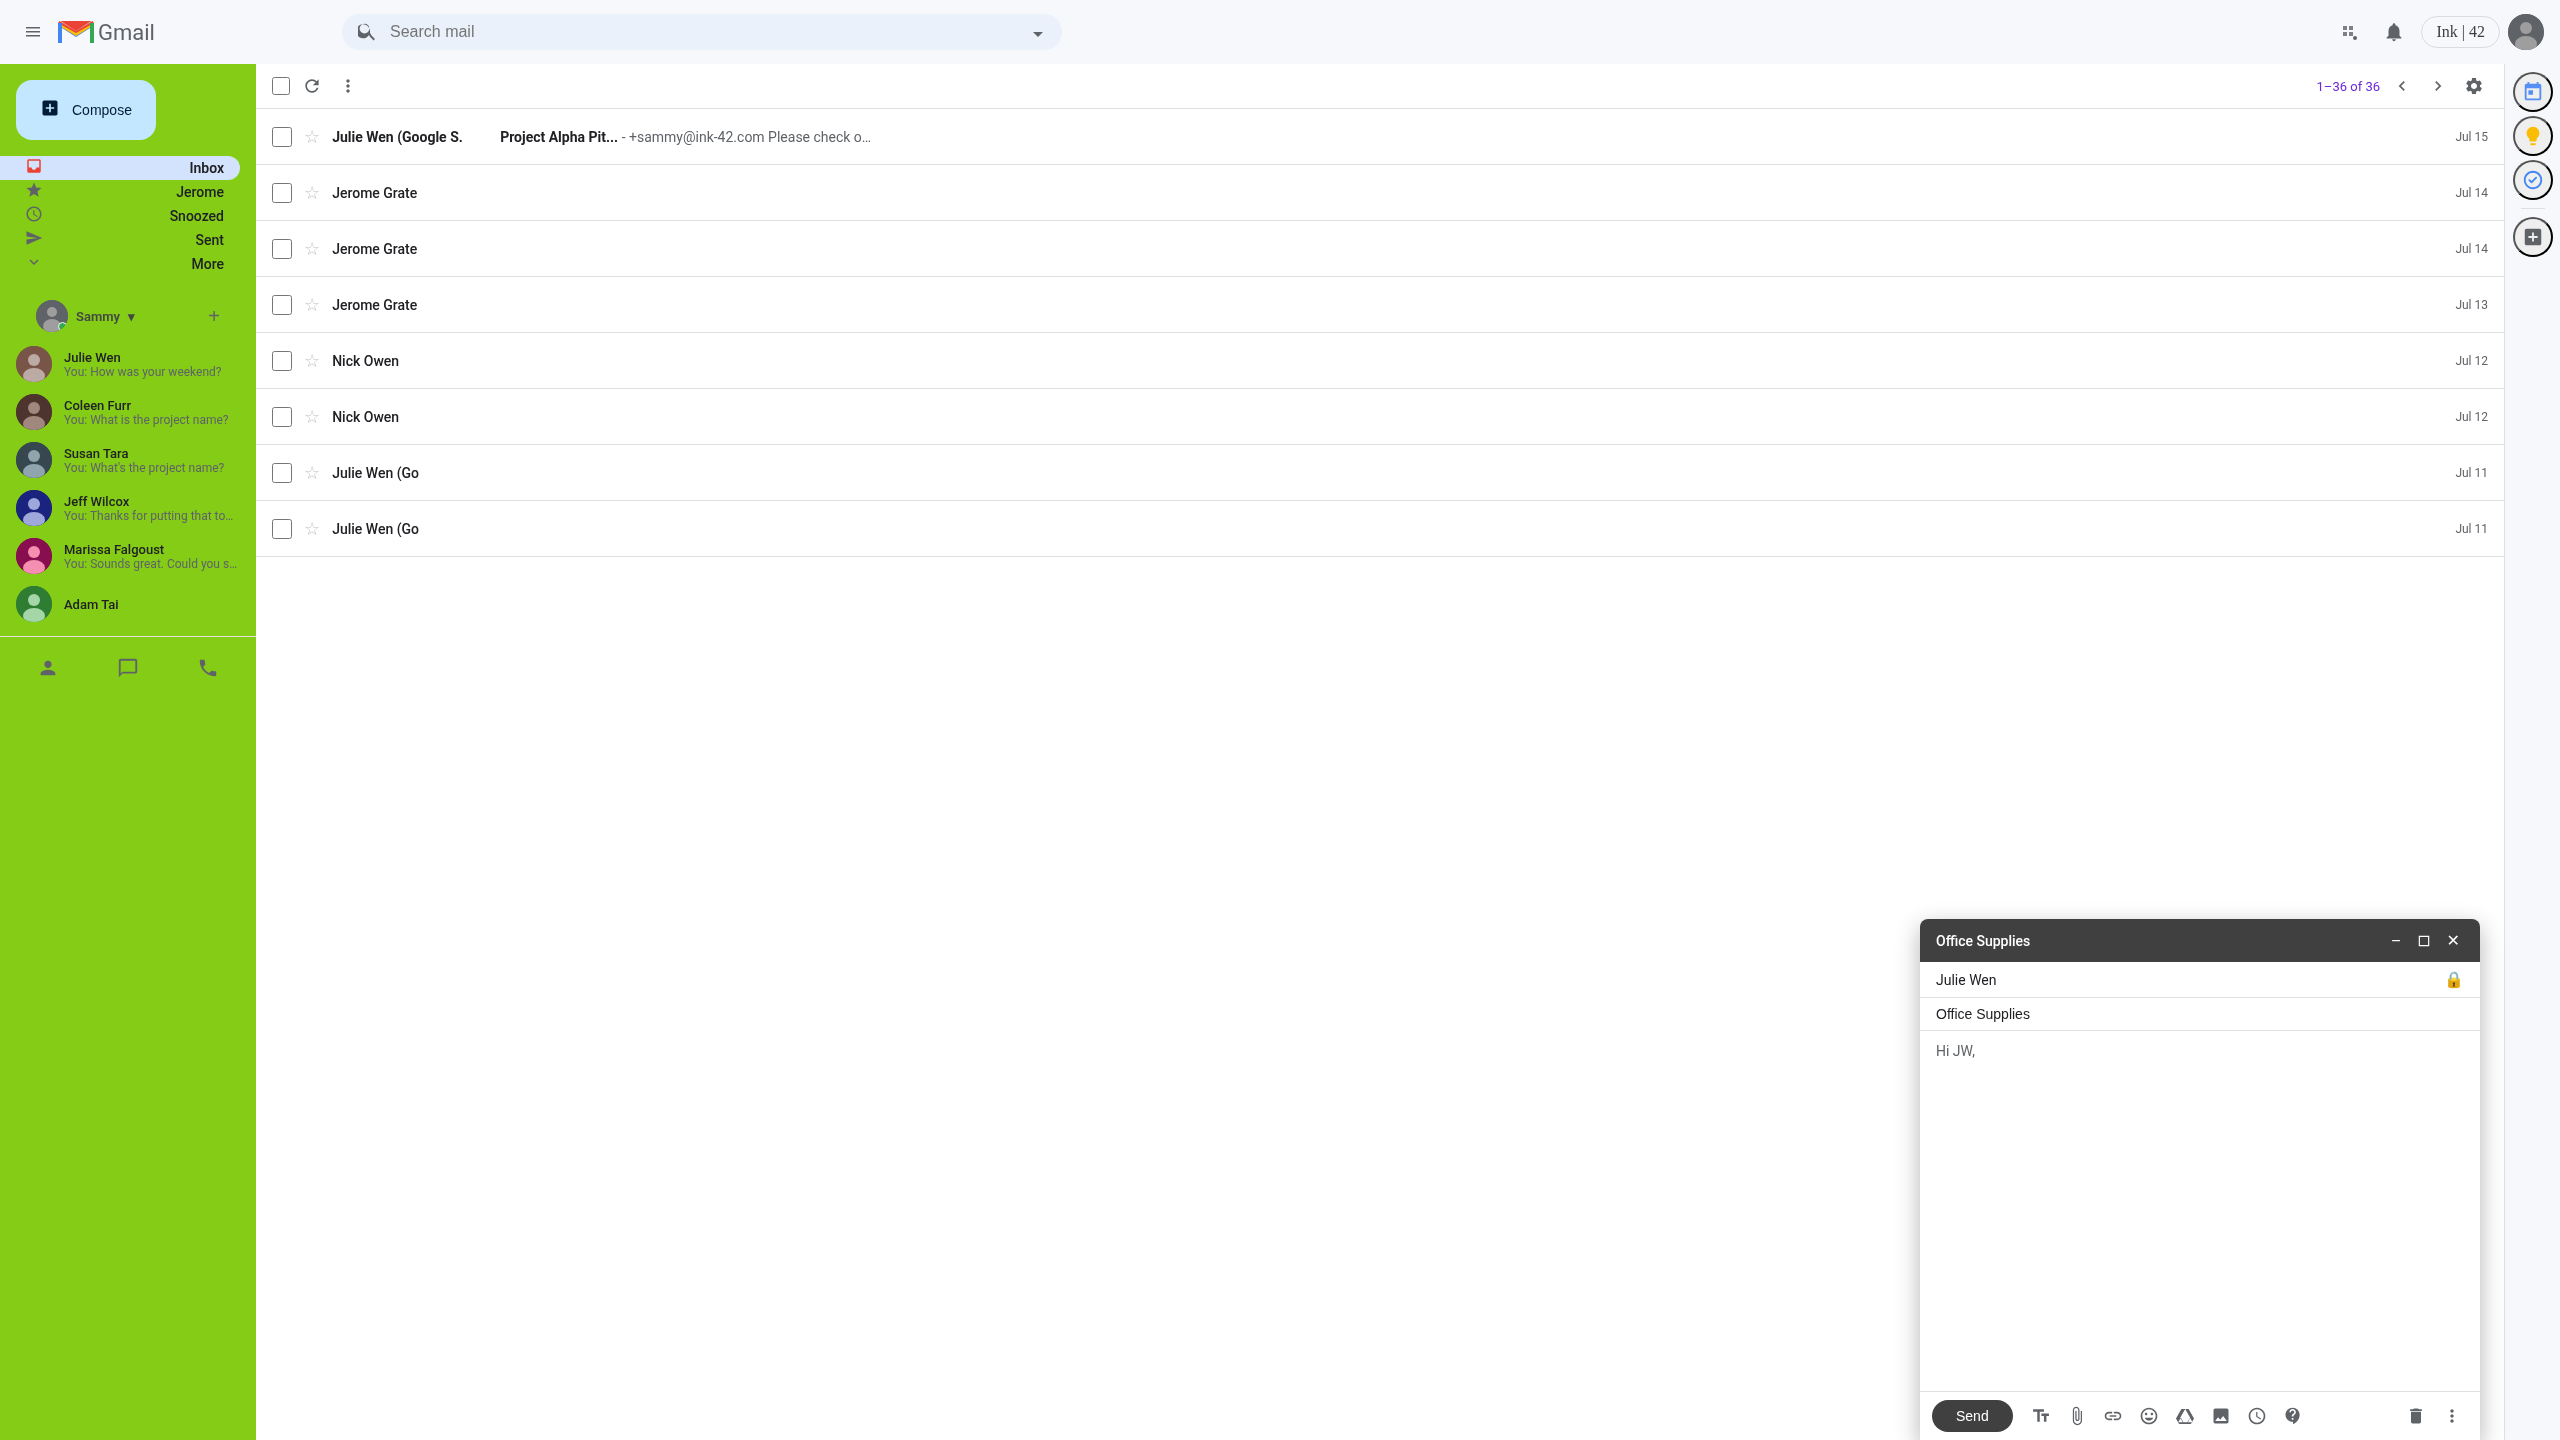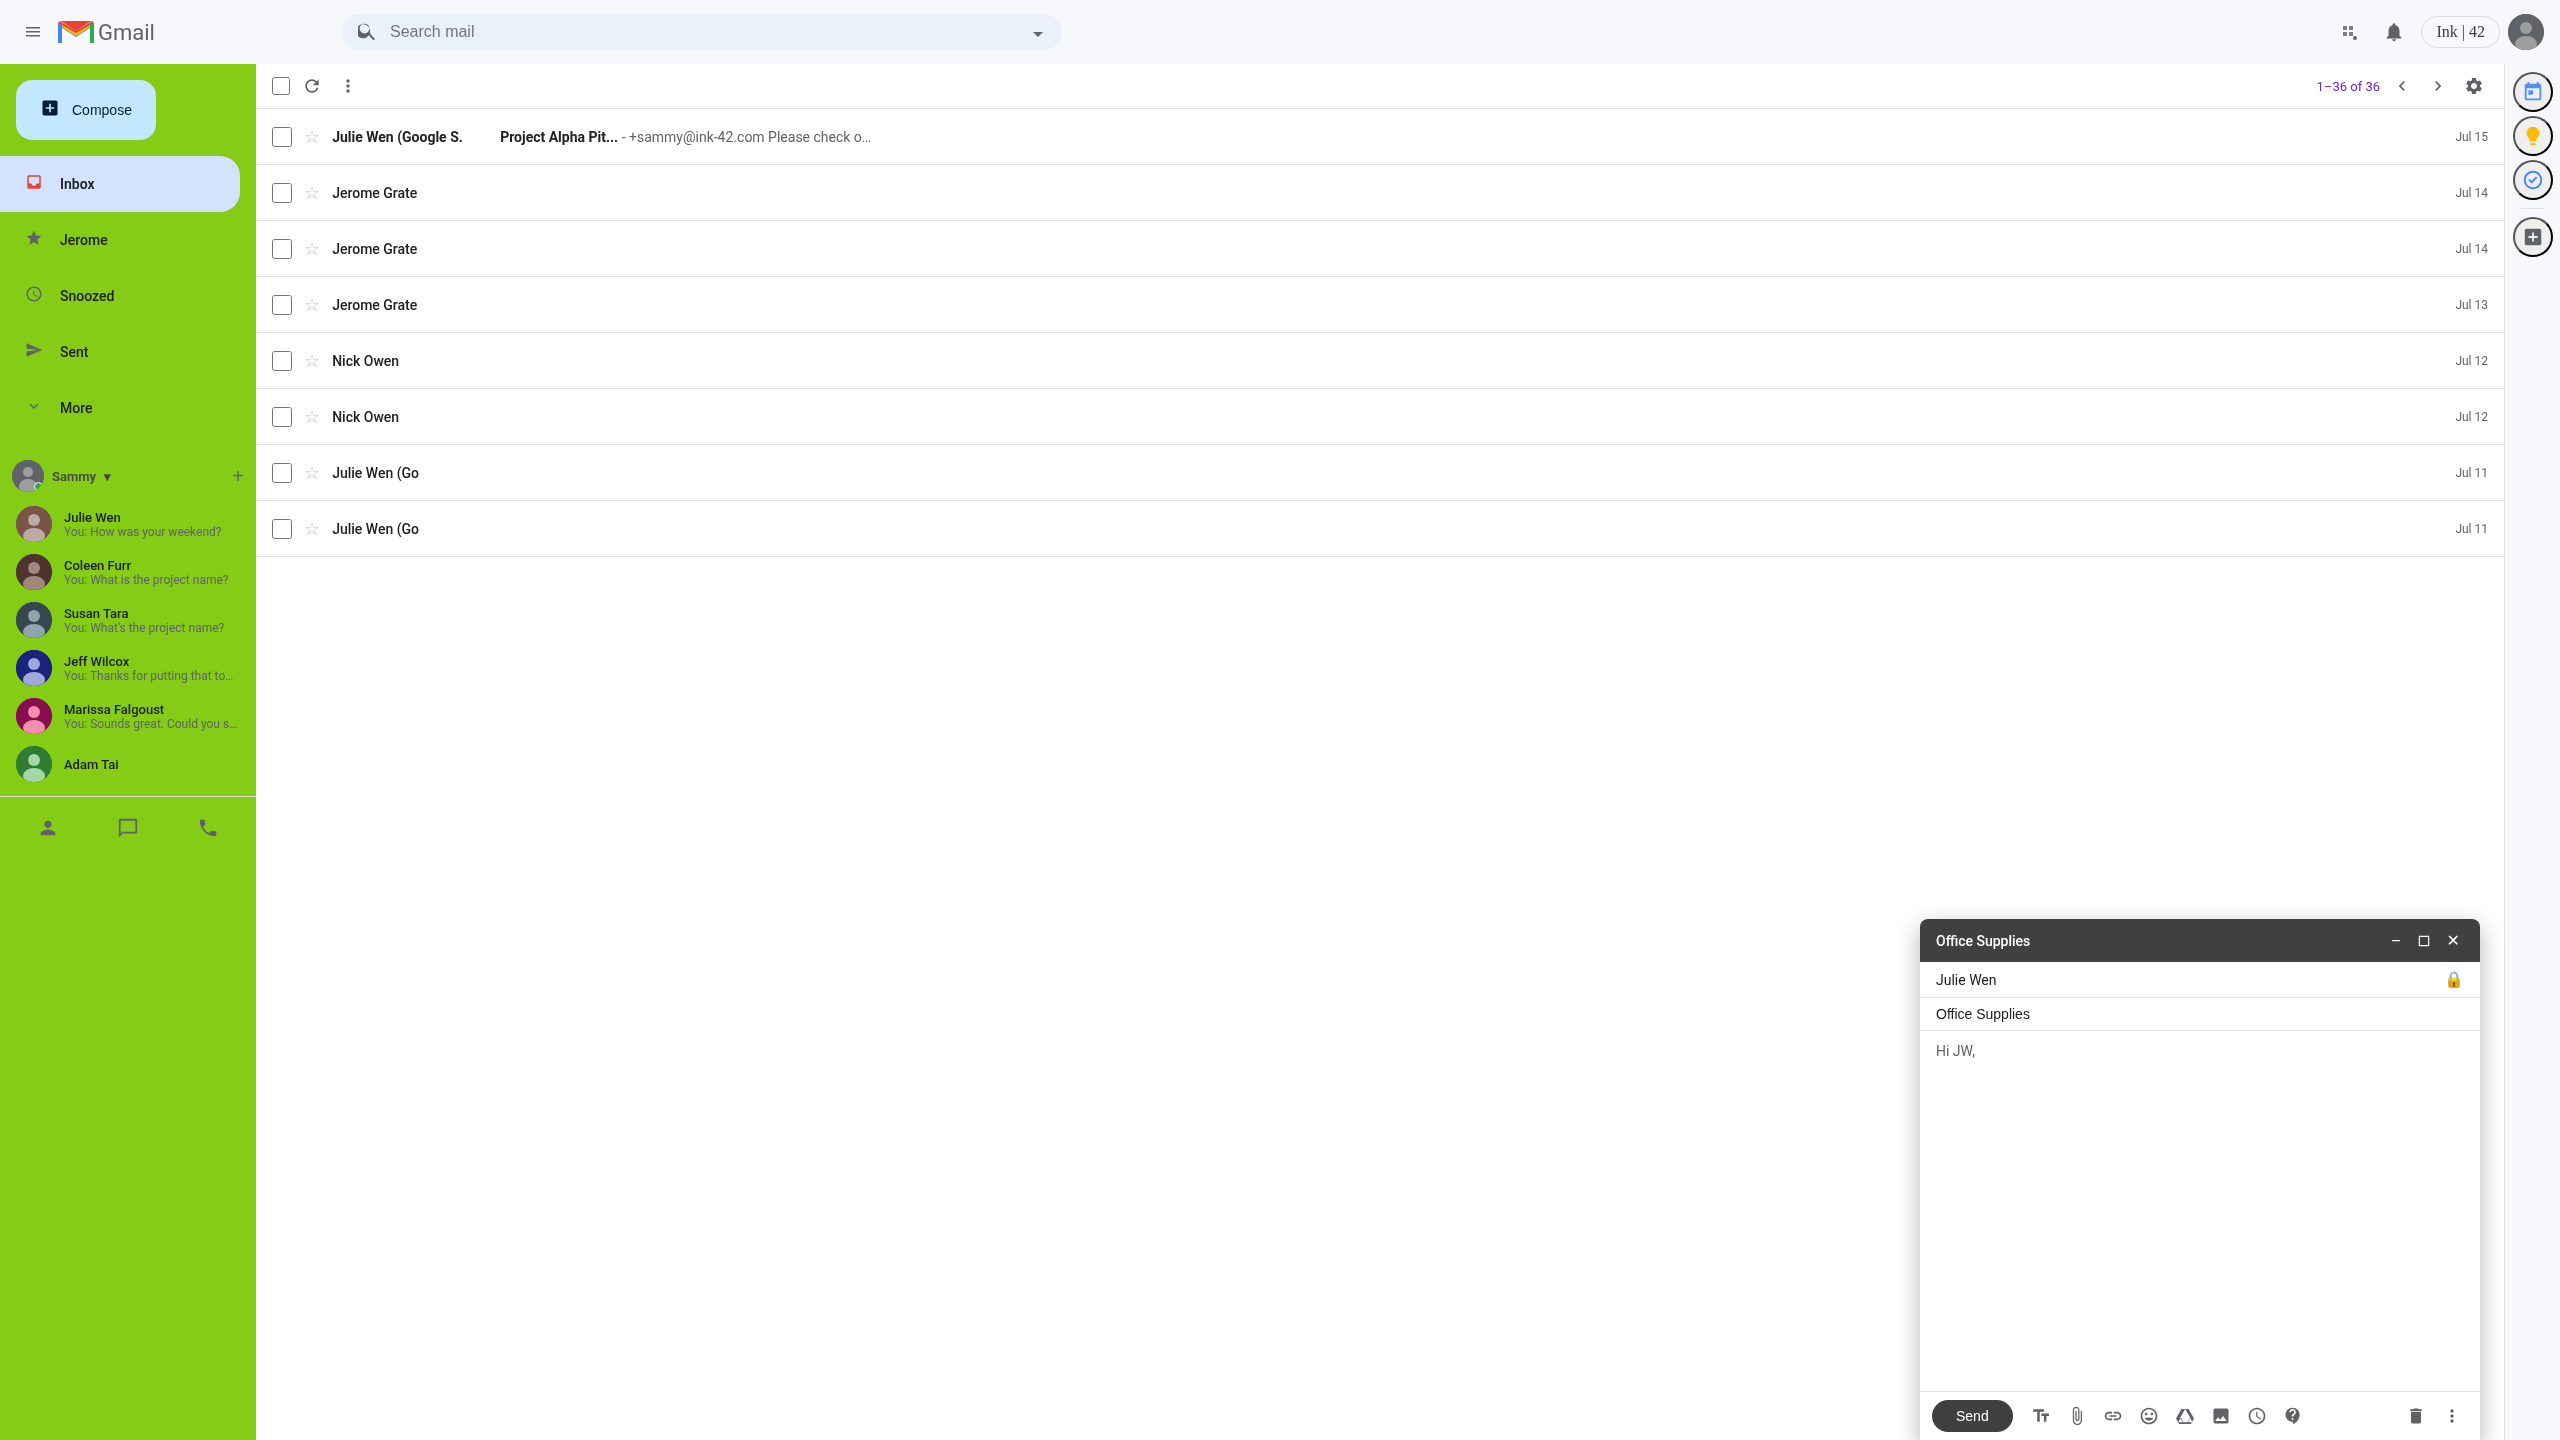--- a/index.html
+++ b/index.html
@@ -32,28 +32,28 @@
       width: 256px; flex-shrink: 0; padding: 8px 0; overflow-y: auto; background: #84cc16;
     }
     .compose-btn {
       display: flex; align-items: center; gap: 12px; margin: 8px 16px 16px 16px;
       background: #c2e7ff; border: none; border-radius: 16px; padding: 16px 24px;
       cursor: pointer; font-size: 14px; font-weight: 500; color: #001d35;
     }
     .compose-plus { font-size: 24px; color: #001d35; }
     .nav-item {
       display: flex; align-items: center; gap: 16px; padding: 4px 16px 4px 24px;
-      height: 56px; border-radius: 0 20px 20px 0; cursor: pointer; margin-right: 16px;
-      font-size: 14px; color: #202124; font-weight: 500;
+      height: 24px; border-radius: 0 20px 20px 0; cursor: pointer; margin-right: 16px;
+      font-size: 14px; color: #202124; font-weight: 500; justify-content: space-between;
     }
     .nav-item.active { background: #d3e3fd; font-weight: 600; }
     .nav-item .nav-icon { font-size: 18px; width: 20px; text-align: center; }
 
     
-    .sidebar-section-label { padding: 8px 12px; font-size: 13px; color: #444746; font-weight: 600; display: flex; align-items: center; justify-content: space-between; }
+    .sidebar-section-label { padding: 8px 36px; font-size: 13px; color: #444746; font-weight: 600; display: flex; align-items: center; justify-content: space-between; }
     .contact-list { overflow-y: auto; }
     .contact-item { display: flex; align-items: center; gap: 12px; padding: 6px 16px; cursor: pointer; }
     .contact-avatar { width: 36px; height: 36px; border-radius: 50%; background: #5f6368; flex-shrink: 0; overflow: hidden; display: flex; align-items: center; justify-content: center; color: white; font-size: 14px; position: relative; }
     .contact-avatar .online-dot { position: absolute; bottom: 1px; right: 1px; width: 9px; height: 9px; background: #34a853; border-radius: 50%; border: 1.5px solid #f6f8fc; }
     .contact-info { flex: 1; overflow: hidden; }
     .contact-name { font-size: 13px; font-weight: 500; color: #202124; white-space: nowrap; overflow: hidden; text-overflow: ellipsis; }
     .contact-preview { font-size: 12px; color: #5f6368; white-space: nowrap; overflow: hidden; text-overflow: ellipsis; }
 
     
     .right-panel {

